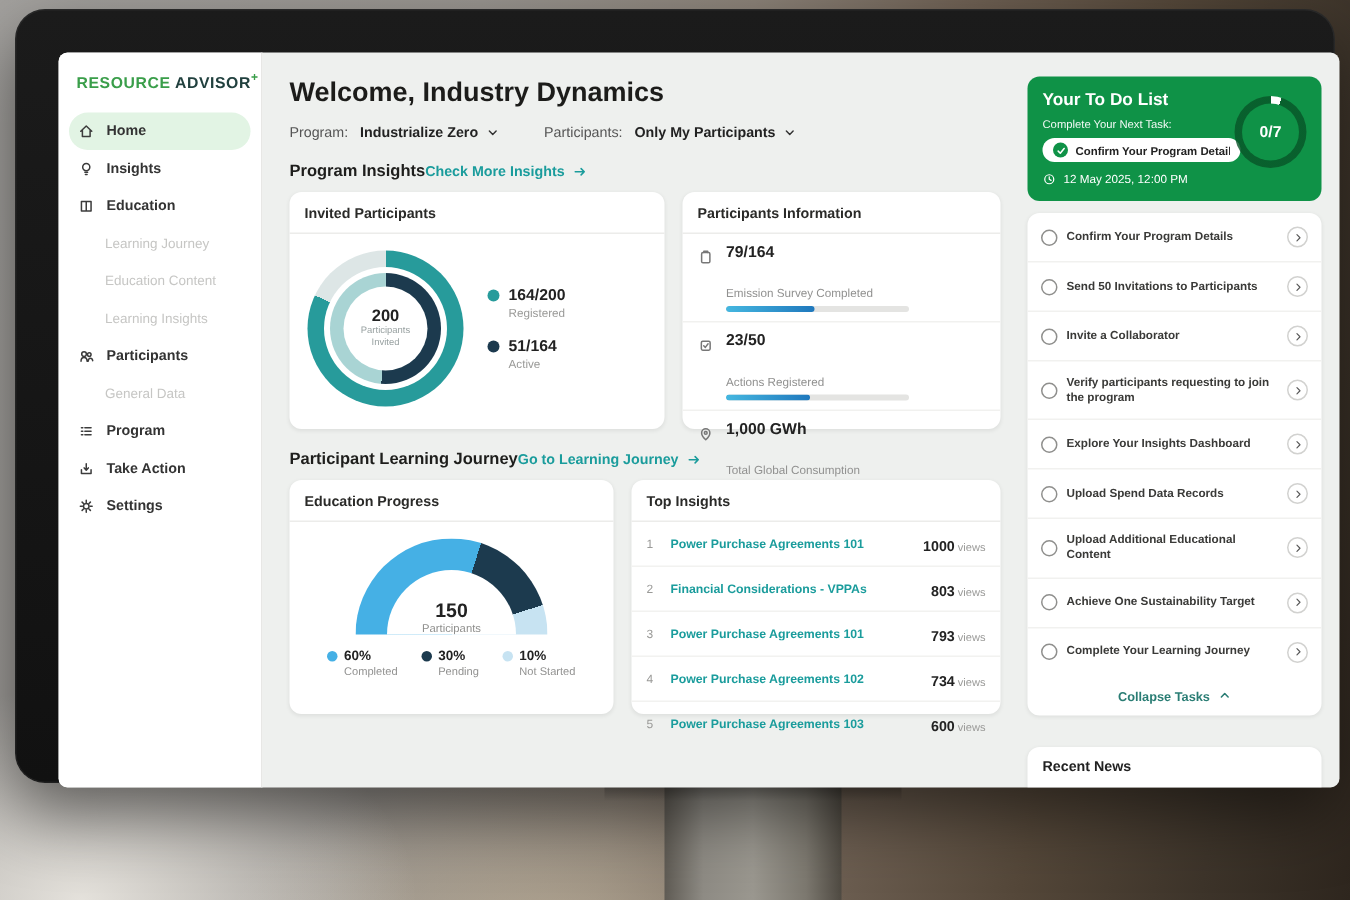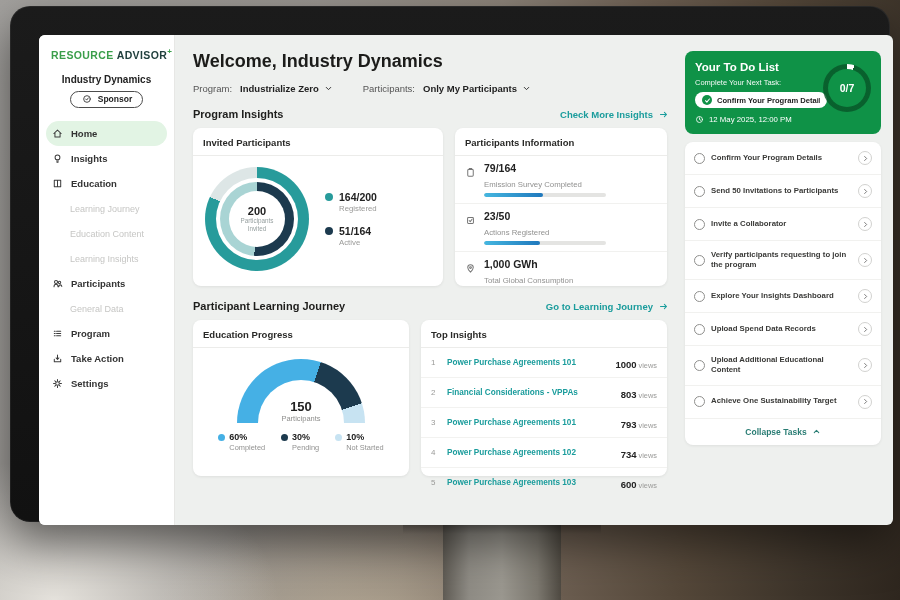--- a/index.html
+++ b/index.html
@@ -42,21 +42,21 @@
   .nico { width:13px; display:flex; justify-content:center; flex-shrink:0; }
   .nico svg { stroke:#3c3c3c; fill:none; stroke-width:1.1; stroke-linecap:round; stroke-linejoin:round; }
 
   
   .main { flex:1; min-width:0; padding:16px 12px 0 18px; }
   .welcome { font-size:18px; font-weight:bold; color:#1c1c1a; }
   .filters { display:flex; align-items:center; gap:8px; margin-top:11px; font-size:9.5px; color:#555; }
   .select { display:inline-flex; align-items:center; gap:5px; font-weight:bold; color:#222; cursor:pointer; }
   .select svg { stroke:#333; fill:none; stroke-width:1.3; stroke-linecap:round; stroke-linejoin:round; }
   .fgap { width:14px; }
-  .sec { display:flex; justify-content:space-between; align-items:center; margin-top:14px; margin-bottom:8px;gap:16px; }
+  .sec { display:flex; justify-content:flex-start; align-items:center; margin-top:14px; margin-bottom:8px; }
   .sec-title { font-size:11px; font-weight:bold; color:#1e1e1c; }
   .sec-link { font-size:9.5px; font-weight:bold; color:#1a9c9c; cursor:pointer; display:flex; gap:5px; align-items:center; }
   .sec-link svg { stroke:#1a9c9c; fill:none; stroke-width:1.4; stroke-linecap:round; stroke-linejoin:round; }
   .cards { display:flex; gap:12px; }
   .card { background:#fff; border-radius:8px; box-shadow:0 1px 3px rgba(0,0,0,0.07); }
   .card-h { padding:9px 10px 7px; font-size:9.5px; font-weight:bold; color:#2a2a28; border-bottom:1px solid #ececea; }
 
   
   .card.invited { width:250px; height:158px; }
   .invited-body { display:flex; align-items:center; gap:16px; padding:11px 12px; }
@@ -75,21 +75,21 @@
   .leg-val { font-size:10.5px; font-weight:bold; color:#222; }
   .leg-lab { font-size:7.8px; color:#9a9a98; margin-top:1px; }
 
   
   .card.pinfo { width:212px; height:158px; }
   .pinfo-row { display:flex; gap:8px; padding:6px 10px; border-bottom:1px solid #f1f1ef; align-items:flex-start; }
   .pinfo-row:last-child { border-bottom:none; }
   .pr-icon { margin-top:2px; flex-shrink:0; }
   .pr-icon svg { stroke:#777; fill:none; stroke-width:1.1; stroke-linecap:round; stroke-linejoin:round; }
   .pr-val { font-size:10.5px; font-weight:bold; color:#222; }
-  .pr-label { font-size:7.8px; color:#919190; margin-top:6px; }
+  .pr-label { font-size:7.8px; color:#919190; margin-top:17px; }
   .bar { width:122px; height:4px; background:#e4e4e2; border-radius:2px; margin-top:4px; overflow:hidden; }
   .bar-fill { height:100%; border-radius:2px; background:linear-gradient(90deg,#45b7e0,#1f78bd); }
 
   
   .card.edu { width:216px; height:156px; }
   .edu-body { padding:8px 10px 0; display:flex; flex-direction:column; align-items:center; }
   .gauge { width:128px; height:64px; position:relative; overflow:hidden; margin-top:3px; }
   .gauge-arc { position:absolute; left:0; top:0; width:128px; height:128px; border-radius:50%; }
   .gauge-hole { position:absolute; left:21px; top:21px; width:86px; height:86px; border-radius:50%; background:#fff; }
   .gauge-center { position:absolute; left:0; right:0; bottom:0; text-align:center; }
@@ -144,32 +144,20 @@
 <div class="photo-bg"></div>
 <div class="stand"></div>
 
 <div class="monitor">
   <div class="screen">
 
     <div class="sidebar">
       <div class="logo">
         <span class="g">RESOURCE</span>
         <span class="d">ADVISOR</span><span class="plus">+</span>
-      </div>
-      <div class="org">
-        <div class="org-name">Industry Dynamics</div>
-        <div class="sponsor">
-          <span class="nico">
-            <svg width="10" height="10" viewBox="0 0 12 12">
-                <circle cx="6" cy="6" r="4"></circle>
-                <path d="M4.4 6 l1.2 1.3 2-2.6"></path>
-              </svg>
-          </span>
-          <span>Sponsor</span>
-        </div>
       </div>
       <div class="nav">
         <div class="nav-item active">
           <span class="nico">
               <svg width="11" height="11" viewBox="0 0 12 12">
                 <path d="M2 6 L6 2.2 L10 6 M3.2 5.2 V9.8 H8.8 V5.2"></path>
               </svg>
             </span>
           <span>Home</span>
         </div>
@@ -518,24 +506,36 @@
         </div>
         <div class="task-row">
           <span class="t-check"></span>
           <span class="t-label">Achieve One Sustainability Target</span>
           <span class="t-go">
               <svg width="7" height="7" viewBox="0 0 12 12">
                 <path d="M4.5 2.5 L8 6 L4.5 9.5"></path>
               </svg>
             </span>
         </div>
+        <div class="task-row" style="border-bottom:none">
+          <span class="t-check"></span>
+          <span class="t-label">Complete Your Learning Journey</span>
+          <span class="t-go">
+              <svg width="7" height="7" viewBox="0 0 12 12">
+                <path d="M4.5 2.5 L8 6 L4.5 9.5"></path>
+              </svg>
+            </span>
+        </div>
         <div class="collapse">
           <span>Collapse Tasks</span>
           <svg width="9" height="9" viewBox="0 0 12 12">
               <path d="M3 7.5 l3-3 3 3"></path>
             </svg>
         </div>
       </div>
 
+      <div class="news">
+        <span>Recent News</span>
+      </div>
     </div>
 
   </div>
 </div>
 
 </body></html>

